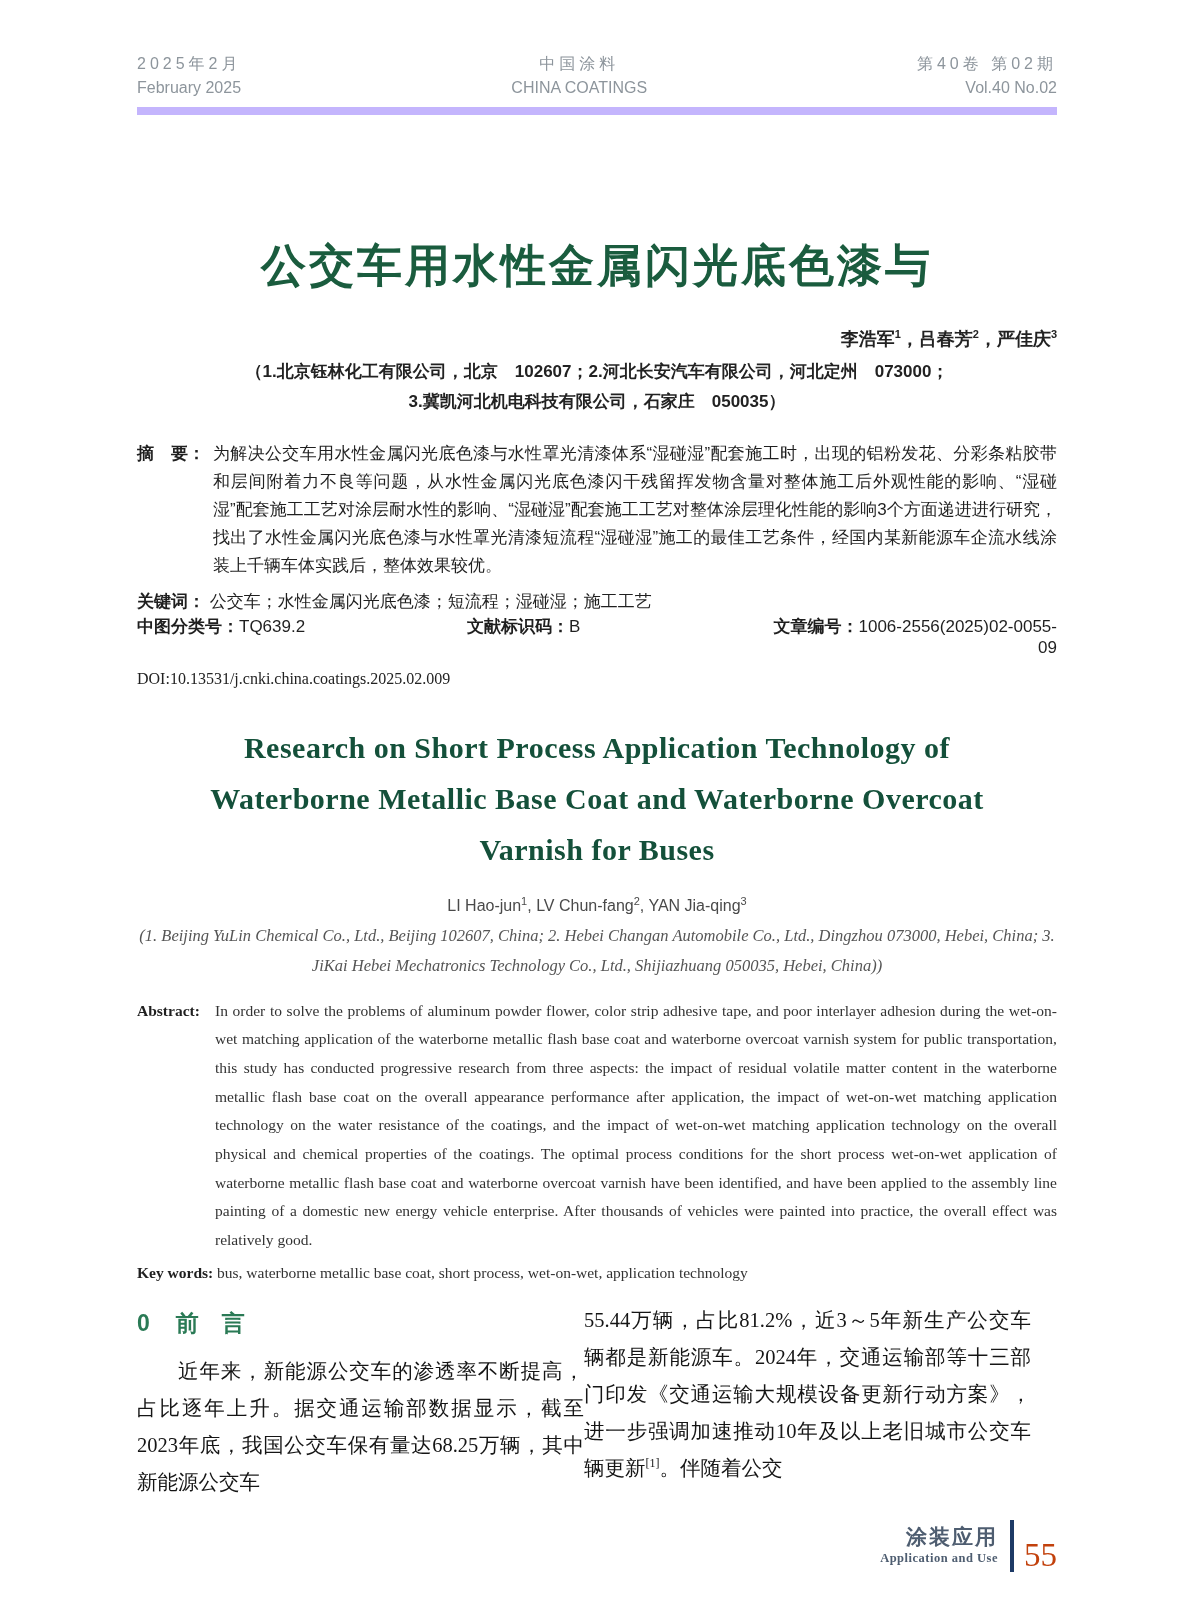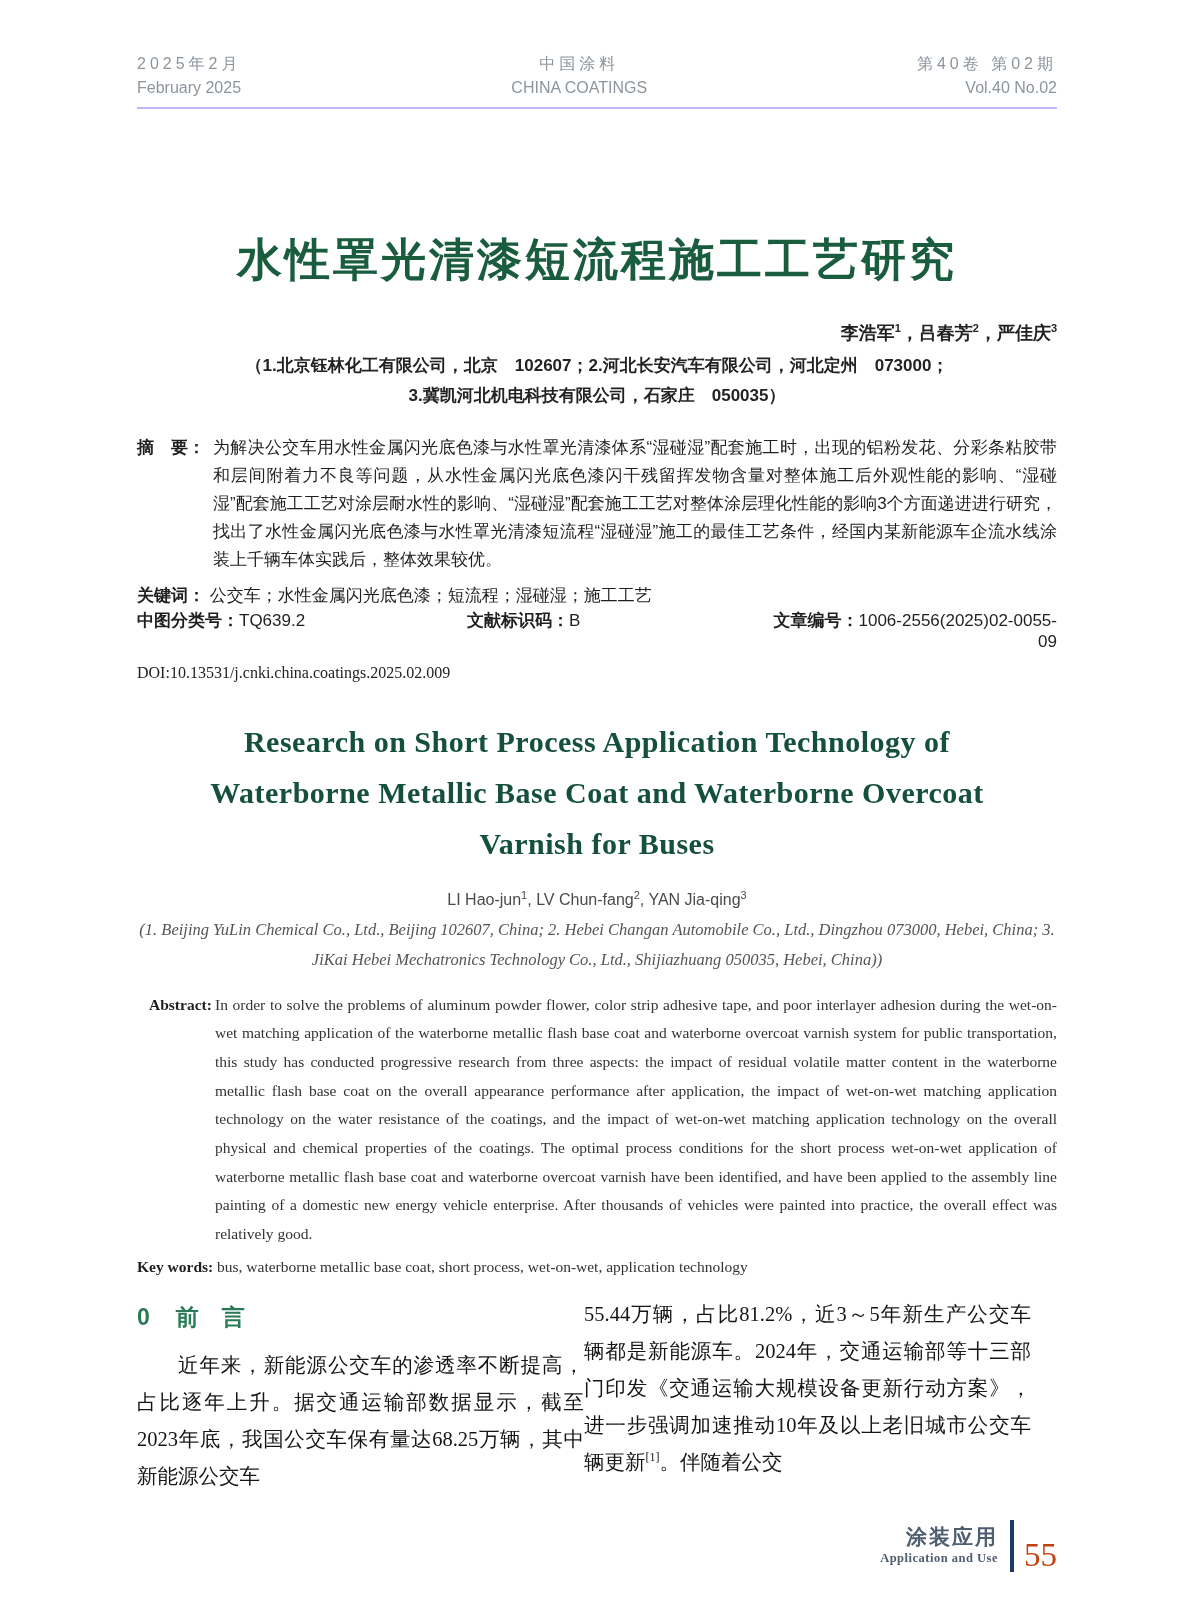--- a/index.html
+++ b/index.html
@@ -13,21 +13,21 @@
     font-family:"Liberation Serif",serif;
     color:#1f1f1f;
     overflow:hidden;
   }
   
   .jheader{
     display:flex;justify-content:space-between;align-items:flex-end;
     color:#8d959c;
     font-family:"Liberation Sans",sans-serif;
     font-size:16px;line-height:1.5;
-    border-bottom:2px solid #c4b5fd;
+    border-bottom:8px solid #c4b5fd;
     padding-bottom:7px;
   }
   .jheader .cell{white-space:nowrap;}
   .jheader .c-left{text-align:left;}
   .jheader .c-mid{text-align:center;}
   .jheader .c-right{text-align:right;}
   .jheader .cn{letter-spacing:4px;}
   
   .title-cn{
     margin-top:116px;
@@ -106,21 +106,21 @@
   
   .abstract-en{
     position:relative;
     margin-top:16px;
     padding-left:78px;
     font-family:"Liberation Serif",serif;
     font-size:15.5px;line-height:1.85;
     text-align:justify;color:#333;
   }
   .abstract-en .lbl{
-    position:absolute;left:12px;top:0;
+    position:absolute;left:0;top:0;
     font-weight:700;color:#1f1f1f;
   }
   .keywords-en{
     margin-top:4px;
     font-family:"Liberation Serif",serif;
     font-size:15.5px;line-height:1.8;color:#333;
   }
   .keywords-en .lbl{font-weight:700;color:#1f1f1f;}
   
   .columns{
@@ -181,21 +181,21 @@
       <div class="cn">中国涂料</div>
       <div>CHINA COATINGS</div>
     </div>
     <div class="cell c-right">
       <div class="cn">第40卷 第02期</div>
       <div>Vol.40  No.02</div>
     </div>
   </div>
 
   <h1 class="title-cn" style="margin-bottom:0;">
-    <span style="display:block">水性罩光清漆短流程施工工艺研究</span>
+    <span style="display:block">公交车用水性金属闪光底色漆与</span>
   </h1>
 
   <div class="authors-cn">
     <span>李浩军</span><sup>1</sup><span>，</span><span>吕春芳</span><sup>2</sup><span>，</span><span>严佳庆</span><sup>3</sup>
   </div>
 
   <div class="affil-cn">
     <div>（1.北京钰林化工有限公司，北京　102607；2.河北长安汽车有限公司，河北定州　073000；</div>
     <div>3.冀凯河北机电科技有限公司，石家庄　050035）</div>
   </div>

